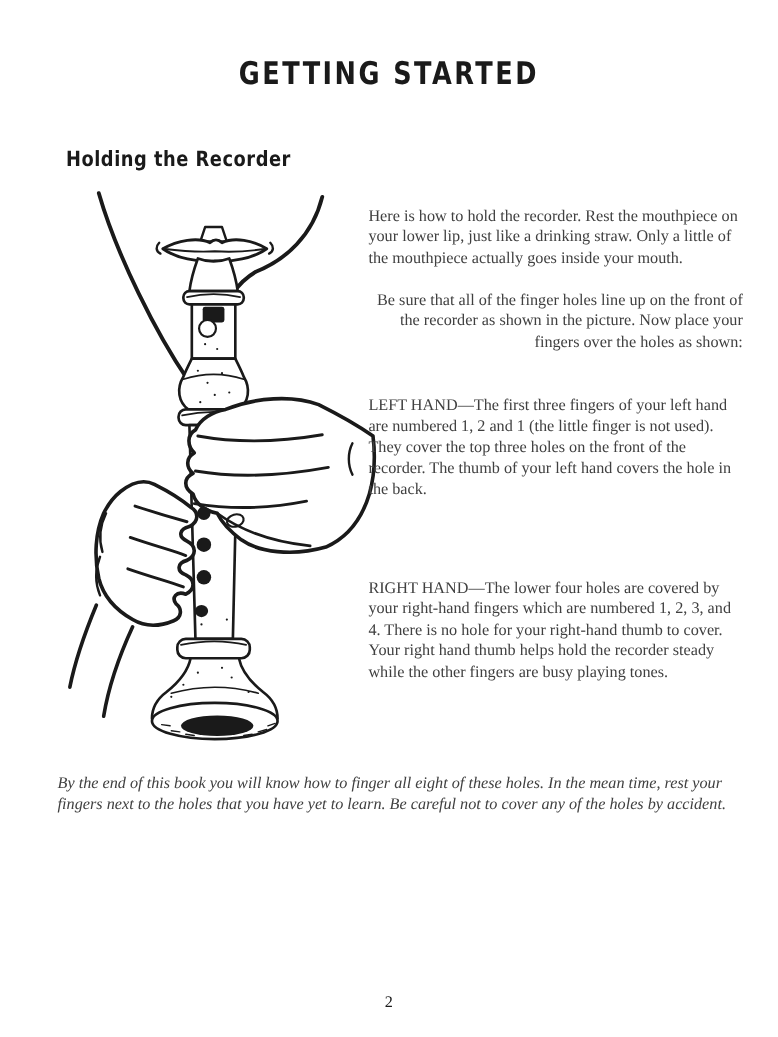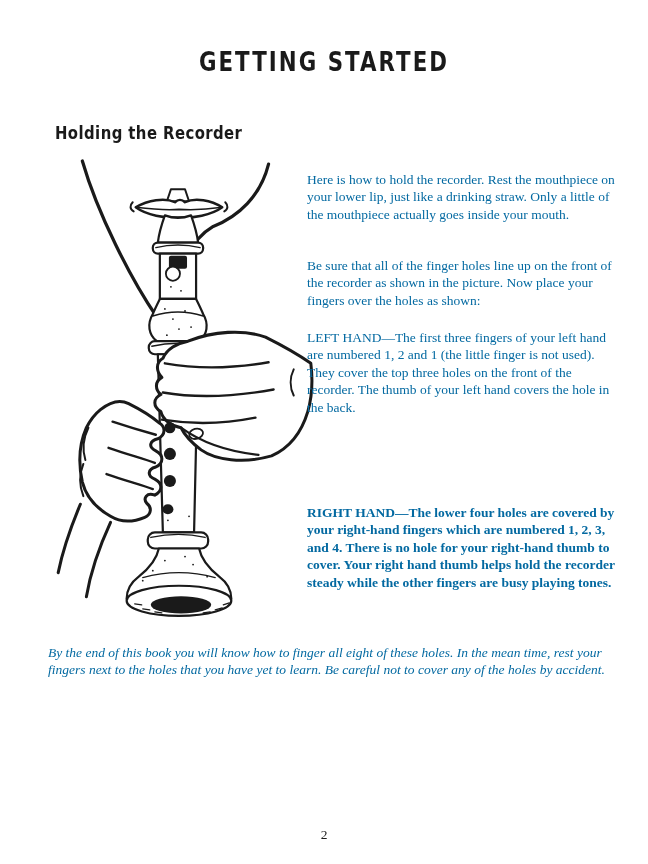--- a/index.html
+++ b/index.html
@@ -17,27 +17,27 @@
     white-space:nowrap;
   }
   .section-heading{
     left:55px;top:108px;
     font-family:"DejaVu Sans", sans-serif;font-weight:800;
     font-size:17.5px;letter-spacing:.5px;
     transform:scaleX(0.85);transform-origin:0 50%;
     white-space:nowrap;
   }
   .body-text{
-    font-size:13.5px;line-height:17.5px;color:#0369a1;
+    font-size:13.5px;line-height:17.5px;color:#404040;
   }
   .col-right{left:307px;width:312px;}
   .p-intro{top:157px;}
-  .p-align{top:243px;}
+  .p-align{top:227px;text-align:right;}
   .p-left{top:315px;}
-  .p-right{top:490px;font-weight:bold;}
+  .p-right{top:467px;}
   .p-closing{left:48px;top:630px;width:578px;font-style:italic;}
   .page-number{
     left:0;top:827px;width:648px;text-align:center;
     font-size:13.5px;
   }
   .illustration-box{left:52px;top:158px;width:262px;height:468px;}
   svg .ink{stroke:#1a1a1a;fill:none;stroke-linecap:round;stroke-linejoin:round;}
   svg .ink-fill{stroke:#1a1a1a;fill:#ffffff;stroke-linejoin:round;stroke-linecap:round;}
   svg .solid{fill:#1a1a1a;stroke:none;}
 </style>

